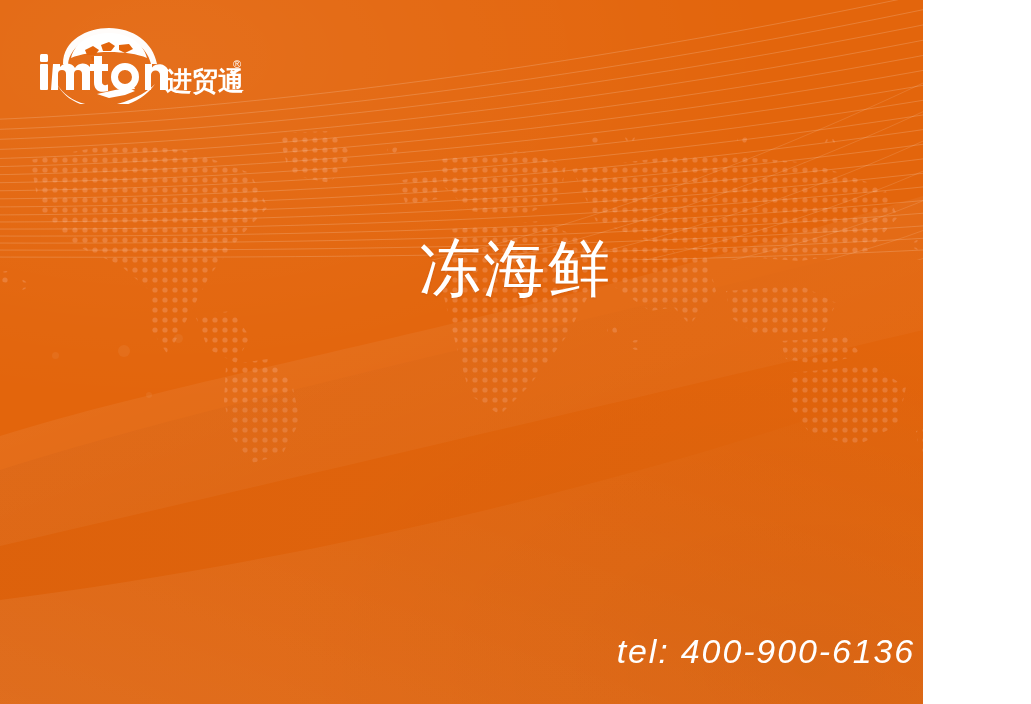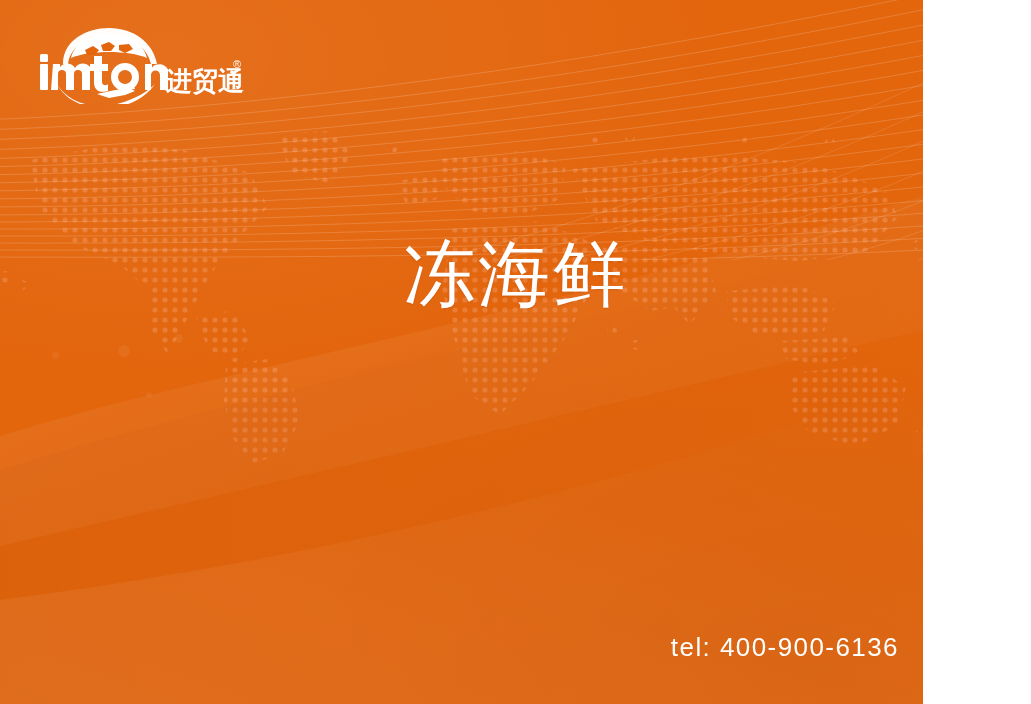--- a/index.html
+++ b/index.html
@@ -76,36 +76,37 @@
     text-align: center;
     color: #ffffff;
     font-weight: 400;
     letter-spacing: 0.04em;
     line-height: 1;
     white-space: nowrap;
     text-shadow: 0 1px 2px rgba(120,45,0,0.18);
   }
   #headline-1 {
     top: 238px;
-    font-size: 72px;
+    font-size: 62px;
   }
   #headline-2 {
     top: 362px;
     font-size: 112px;
   }
 
   
   #tel {
     position: absolute;
-    right: 24px;
+    right: 8px;
     top: 632px;
     color: #ffffff;
-    font-size: 26px;
+    font-size: 34px;
     letter-spacing: 0.055em;
     white-space: nowrap;
+    font-style: italic;
   }
 </style>
 </head>
 <body>
 
 <div id="banner">
 
   <svg class="layer dotmap" viewBox="0 0 1031 340" preserveAspectRatio="none" aria-hidden="true">
     <defs>
       <pattern id="dots" x="0" y="0" width="10" height="10" patternUnits="userSpaceOnUse">

